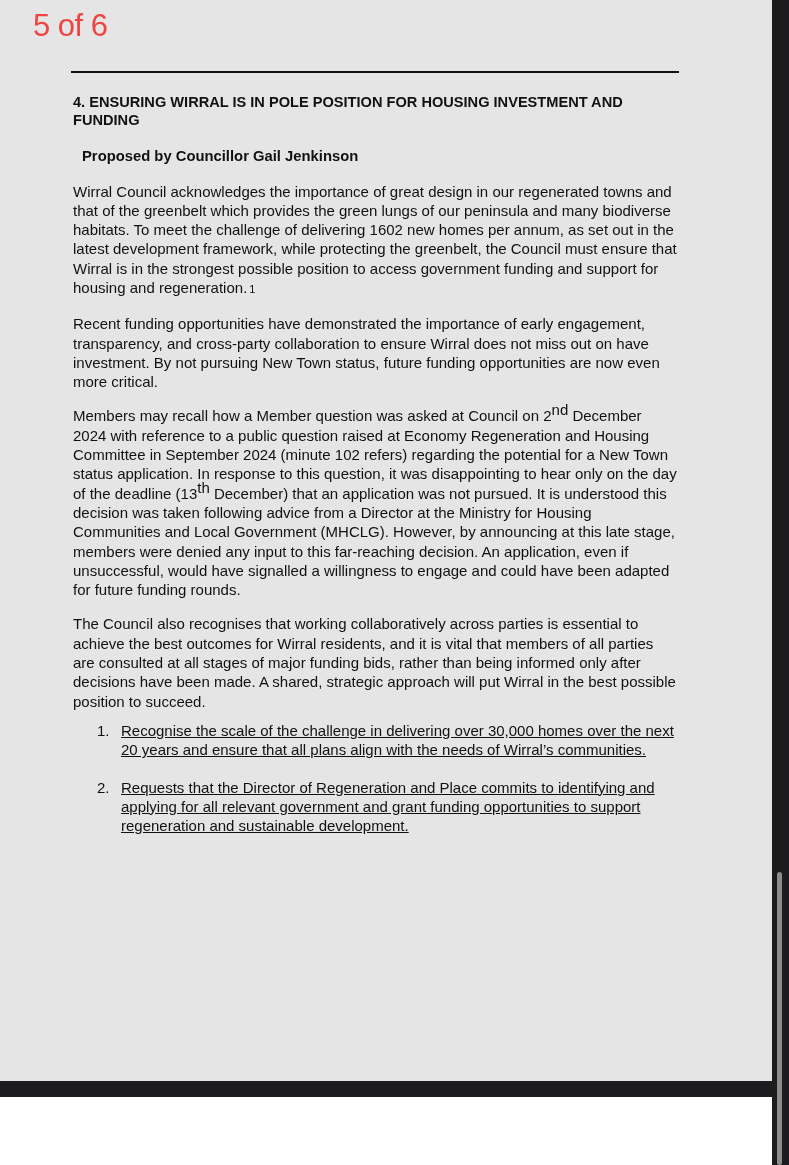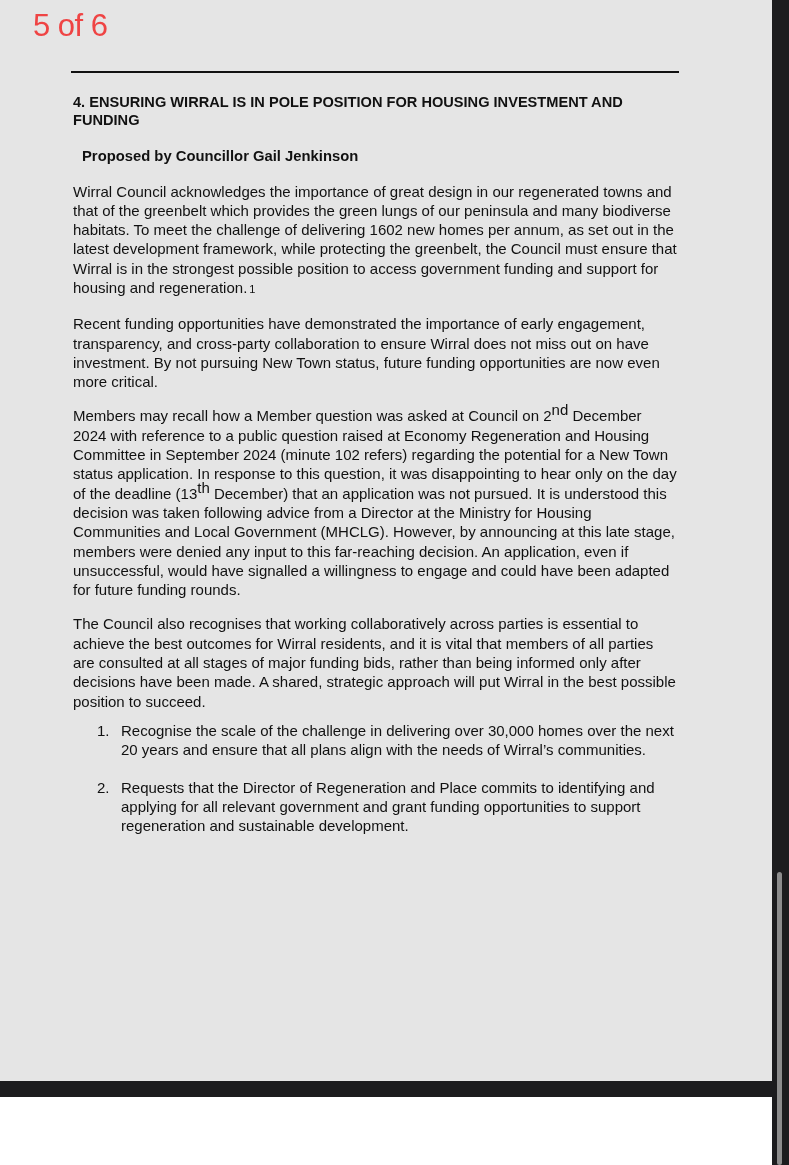--- a/index.html
+++ b/index.html
@@ -84,21 +84,21 @@
   .resolve-item {
     display: flex;
     margin: 0 0 18px 0;
   }
   .resolve-num {
     width: 48px;
     padding-left: 24px;
     box-sizing: border-box;
     flex: 0 0 48px;
   }
-  .resolve-text { flex: 1; }
+  .resolve-text { flex: 1; text-decoration: underline; }
   .page-separator {
     position: absolute;
     left: 0;
     top: 1081px;
     width: 772px;
     height: 16px;
     background: #1c1c1e;
   }
   .next-page {
     position: absolute;

